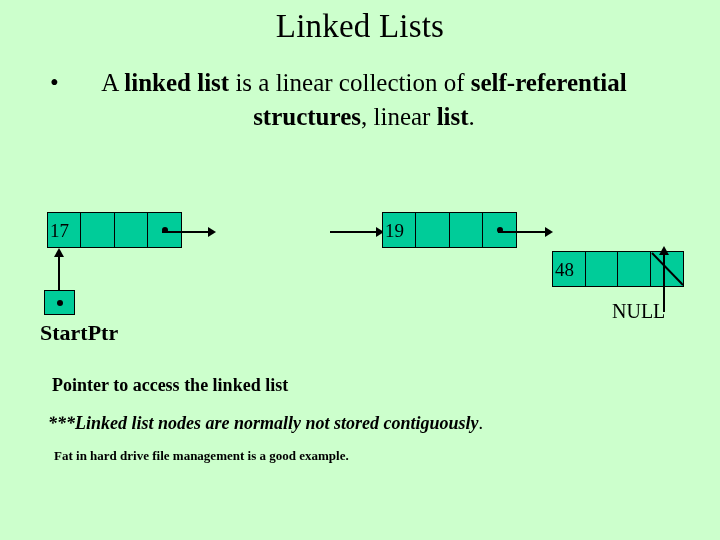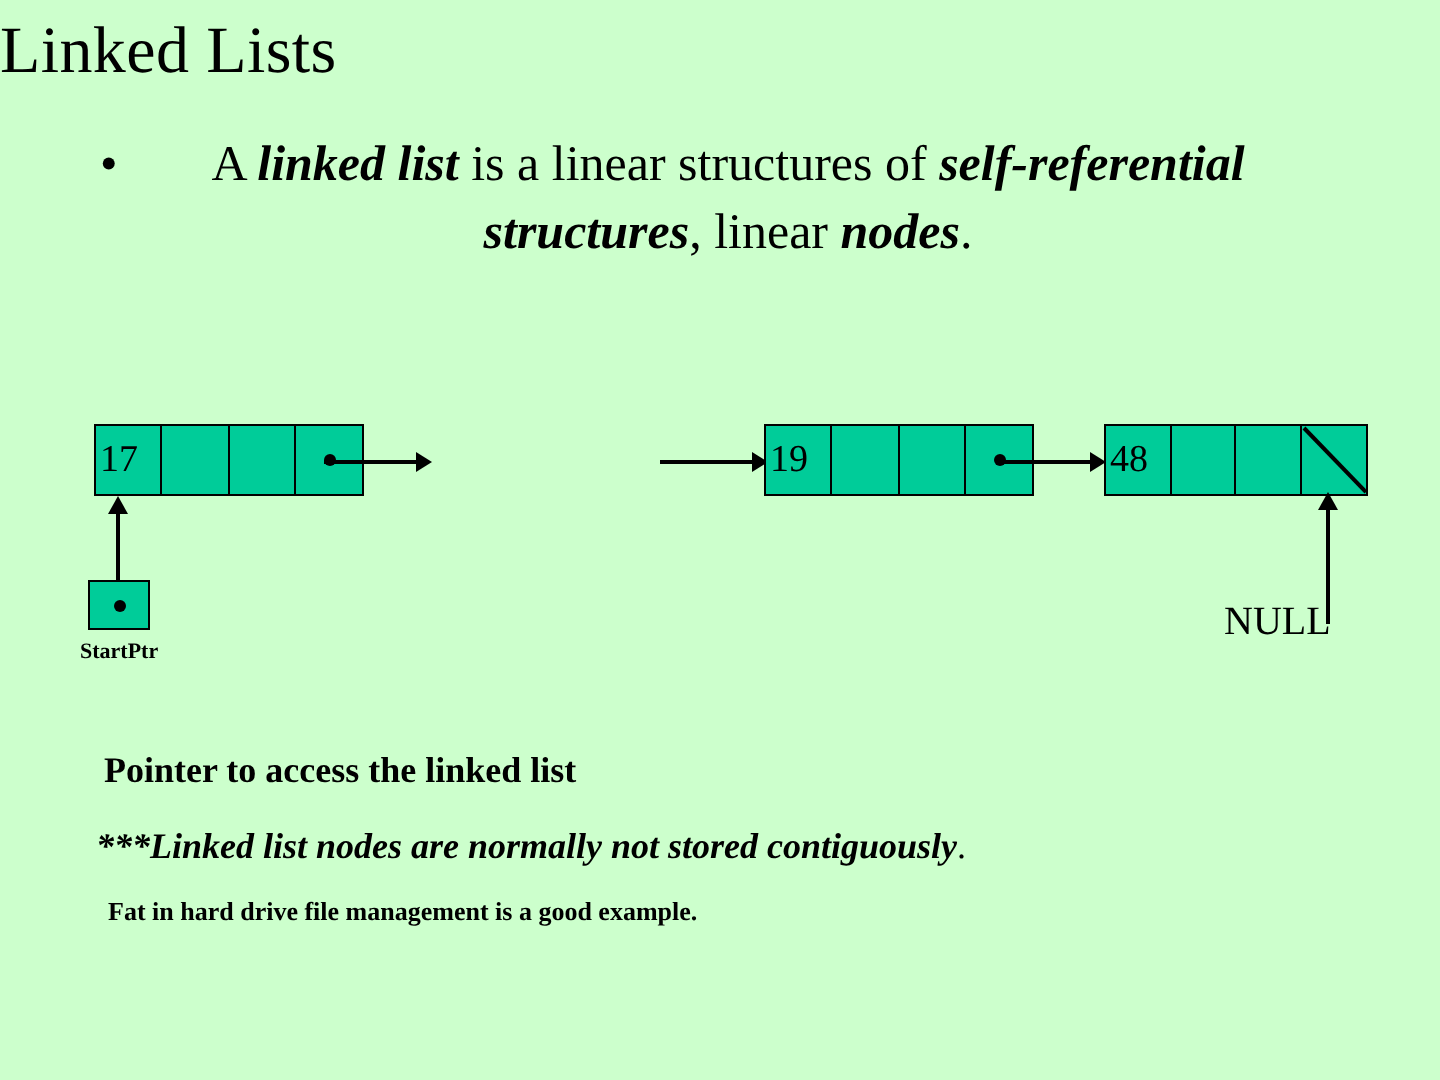--- a/index.html
+++ b/index.html
@@ -20,20 +20,21 @@
     width: 720px;
     height: 540px;
   }
 
   
   .title {
     position: absolute;
     left: 0;
     top: 6px;
     width: 720px;
+    text-align: center;
     font-size: 33px;
     line-height: 40px;
     color: #000000;
     font-weight: normal;
     letter-spacing: 0.2px;
   }
 
   
   .bullet-block {
     position: absolute;
@@ -53,21 +54,21 @@
     width: 24px;
     font-size: 25px;
     line-height: 34px;
     text-align: left;
   }
   .bullet-text {
     flex: 1 1 auto;
     text-align: center;
     padding-right: 36px;
   }
-  .bi { font-weight: bold; font-style: italic; }
+  .bi { font-weight: bold; }
 
   
   .node {
     position: absolute;
     top: 212px;
     height: 36px;
     display: flex;
     box-sizing: border-box;
     border: 1.5px solid #000000;
     background: #00cc99;
@@ -135,21 +136,21 @@
     height: 6px;
     margin-left: -3px;
     margin-top: -3px;
     background: #000;
     border-radius: 50%;
   }
   .startptr-label {
     position: absolute;
     left: 40px;
     top: 320px;
-    font-size: 11px;
+    font-size: 22px;
     font-weight: bold;
     color: #000;
   }
   .vconn {
     position: absolute;
     width: 14px;
   }
 
   .null-label {
     position: absolute;
@@ -190,21 +191,21 @@
 </head>
 <body>
 
 <div id="slide">
 
   <div class="title">Linked Lists</div>
 
   <div class="bullet-block">
     <div class="bullet-row">
       <span class="bullet-dot">•</span>
-      <span class="bullet-text"><span>A </span><span class="bi">linked list</span><span> is a linear structures of </span><span class="bi">self-referential structures</span><span>, linear </span><span class="bi">nodes</span><span>.</span></span>
+      <span class="bullet-text"><span>A </span><span class="bi">linked list</span><span> is a linear collection of </span><span class="bi">self-referential structures</span><span>, linear </span><span class="bi">list</span><span>.</span></span>
     </div>
   </div>
 
   <div class="node" style="left:47px; width:135px;">
     <div class="cell">
       <span class="val">17</span>
     </div>
     <div class="cell"></div>
     <div class="cell"></div>
     <div class="cell">
@@ -238,21 +239,21 @@
     </div>
   </div>
 
   <div class="hconn" style="left:498px; width:55px;">
     <svg width="55" height="12" viewBox="0 0 55 12">
       <line x1="0" y1="6" x2="47" y2="6" stroke="#000" stroke-width="2"></line>
       <polygon points="47,1 55,6 47,11" fill="#000"></polygon>
     </svg>
   </div>
 
-  <div class="node" style="left:552px; width:132px;">
+  <div class="node" style="left:552px; width:132px;margin-top:39px;">
     <div class="cell">
       <span class="val">48</span>
     </div>
     <div class="cell"></div>
     <div class="cell"></div>
     <div class="cell">
       <span class="slash">
         <svg width="33" height="34" viewBox="0 0 33 34" preserveAspectRatio="none">
           <line x1="1" y1="1" x2="32" y2="33" stroke="#000" stroke-width="2"></line>
         </svg>

